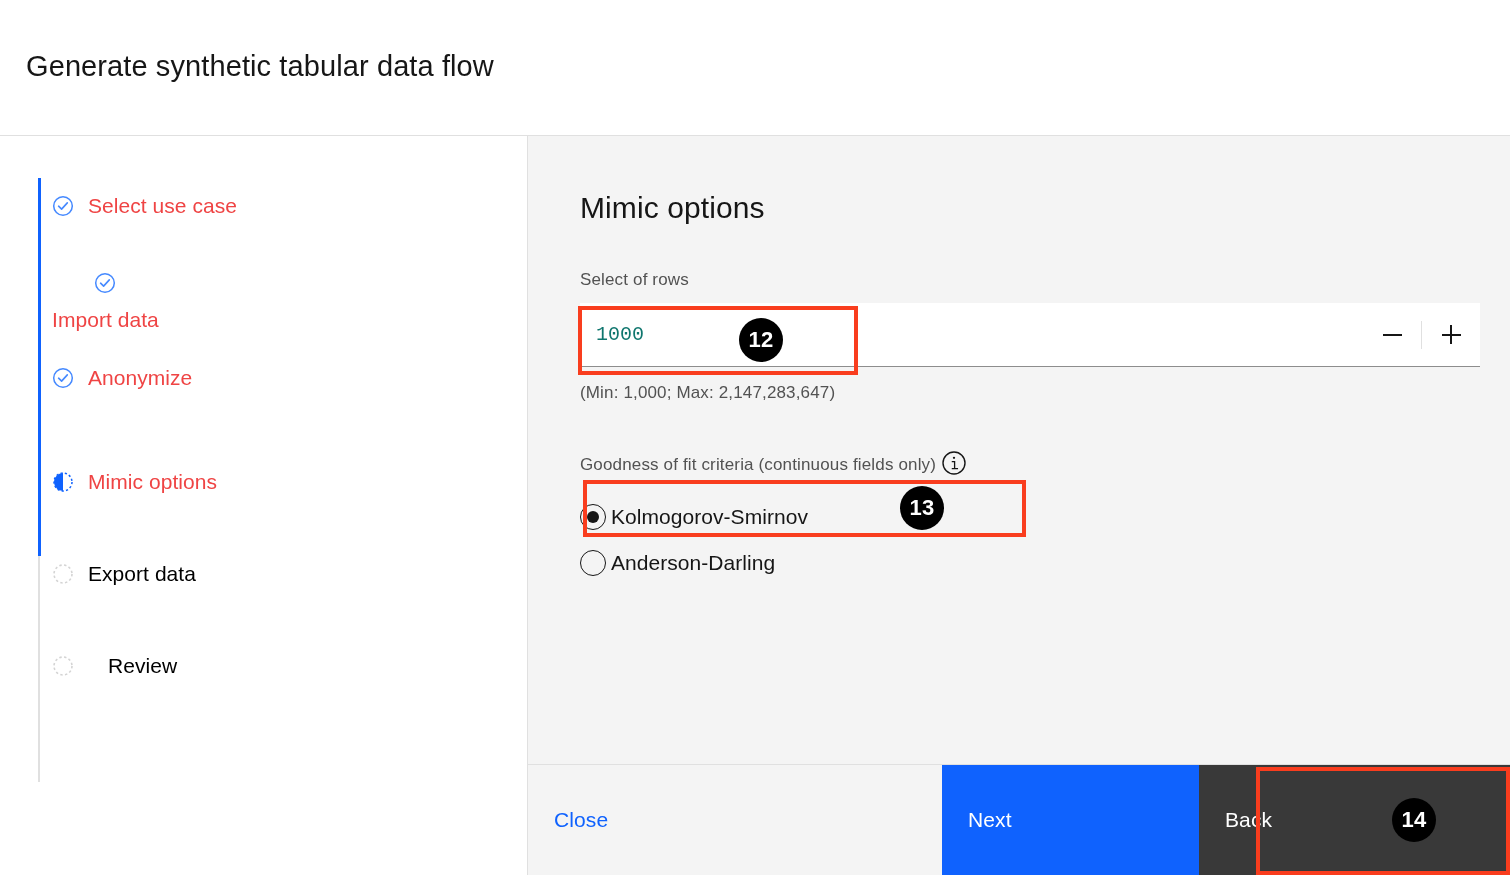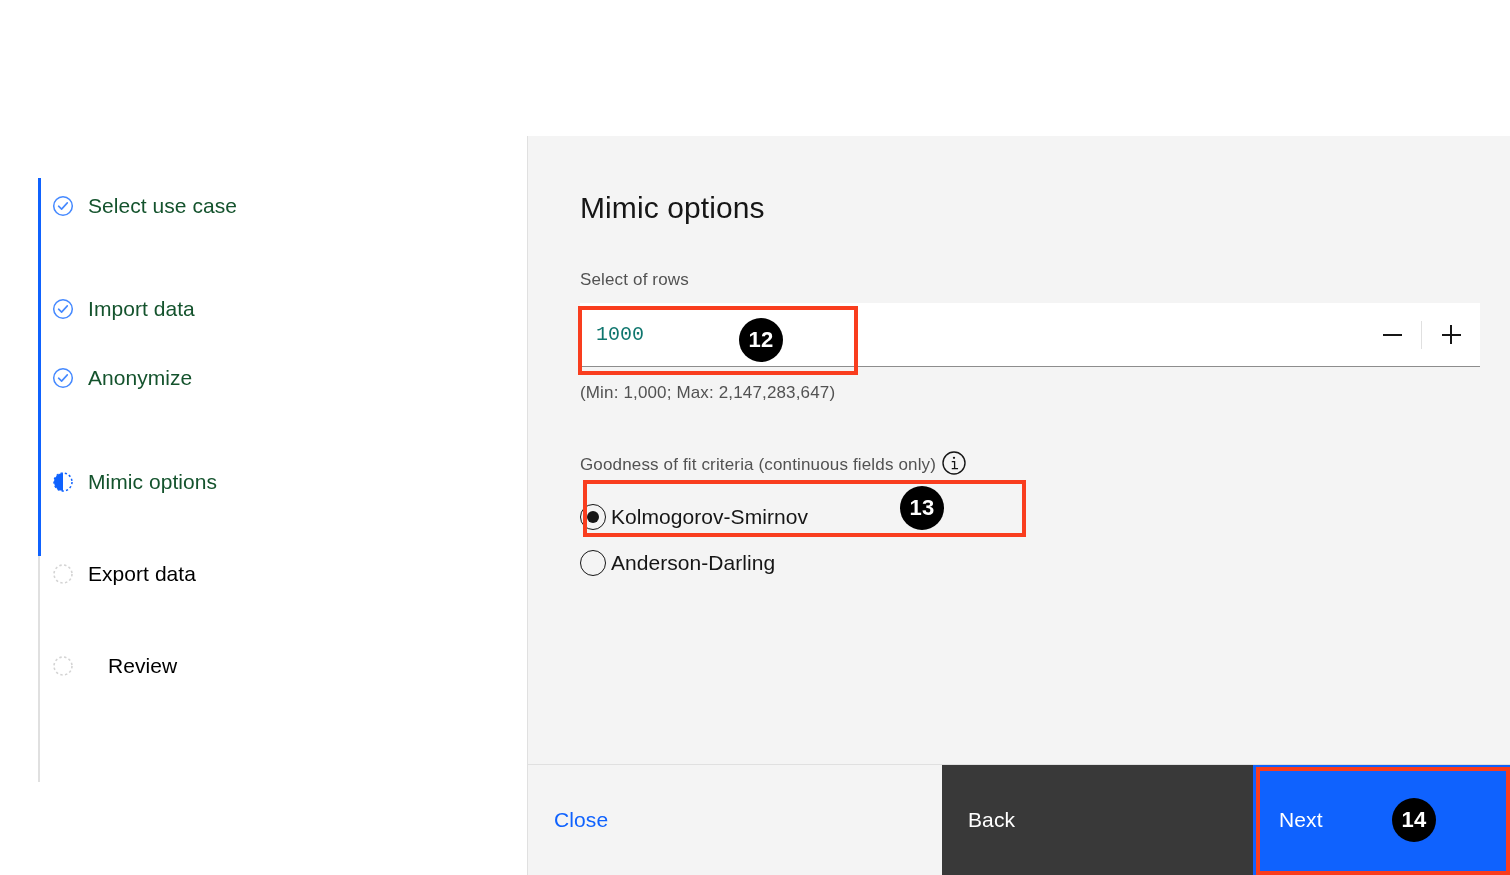--- a/index.html
+++ b/index.html
@@ -91,21 +91,21 @@
     gap: 14px;
   }
   .step-icon {
     width: 22px;
     height: 22px;
     flex: 0 0 22px;
     display: block;
   }
   .step-label {
     font-size: 21px;
-    color: #14532d;
+    color: #ef4444;
     white-space: nowrap;
     letter-spacing: 0.05px;
   }
   .step.is-disabled .step-label {
     color: #000000;
   }
 
   
   .section-title {
     position: absolute;
@@ -318,38 +318,41 @@
     z-index: 50;
     letter-spacing: 0.3px;
     pointer-events: none;
   }
 </style>
 </head>
 <body>
 
 <div id="app">
 
+  <div class="app-header">
+    <div class="app-title">Generate synthetic tabular data flow</div>
+  </div>
 
   <div class="body-area">
 
     <div class="sidebar">
       <div class="rail"></div>
       <div class="rail-active"></div>
 
       <div class="step" style="top:56px;">
         <span class="step-icon">
           <svg width="22" height="22" viewBox="0 0 22 22">
             <circle cx="11" cy="11" r="9.3" fill="none" stroke="#4589ff" stroke-width="1.5"></circle>
             <path d="M6.6 11.2 L9.6 14.1 L15.3 7.9" fill="none" stroke="#4589ff" stroke-width="1.6" stroke-linecap="round" stroke-linejoin="round"></path>
           </svg>
         </span>
         <span class="step-label">Select use case</span>
       </div>
 
-      <div class="step" style="top:159px;">
+      <div class="step" style="top:136px;flex-direction:column;">
         <span class="step-icon">
           <svg width="22" height="22" viewBox="0 0 22 22">
             <circle cx="11" cy="11" r="9.3" fill="none" stroke="#4589ff" stroke-width="1.5"></circle>
             <path d="M6.6 11.2 L9.6 14.1 L15.3 7.9" fill="none" stroke="#4589ff" stroke-width="1.6" stroke-linecap="round" stroke-linejoin="round"></path>
           </svg>
         </span>
         <span class="step-label">Import data</span>
       </div>
 
       <div class="step" style="top:228px;">
@@ -432,22 +435,22 @@
           <span class="radio-mark"></span>
           <span class="radio-label">Anderson-Darling</span>
         </div>
       </div>
 
     </div>
   </div>
 
   <div class="footer-bar">
     <button class="footer-btn btn-close">Close</button>
+    <button class="footer-btn btn-next">Next</button>
     <button class="footer-btn btn-back">Back</button>
-    <button class="footer-btn btn-next">Next</button>
   </div>
 
   <div class="anno-box" style="left:578px; top:306px; width:280px; height:69px;"></div>
   <div class="anno-badge" style="left:739px; top:318px;">12</div>
 
   <div class="anno-box" style="left:583px; top:480px; width:443px; height:57px;"></div>
   <div class="anno-badge" style="left:900px; top:486px;">13</div>
 
   <div class="anno-box" style="left:1256px; top:767px; width:254px; height:108px;"></div>
   <div class="anno-badge" style="left:1392px; top:798px;">14</div>

